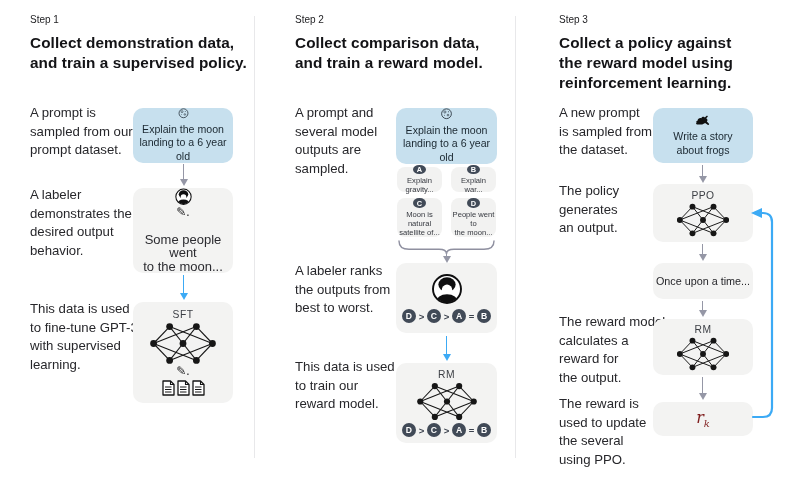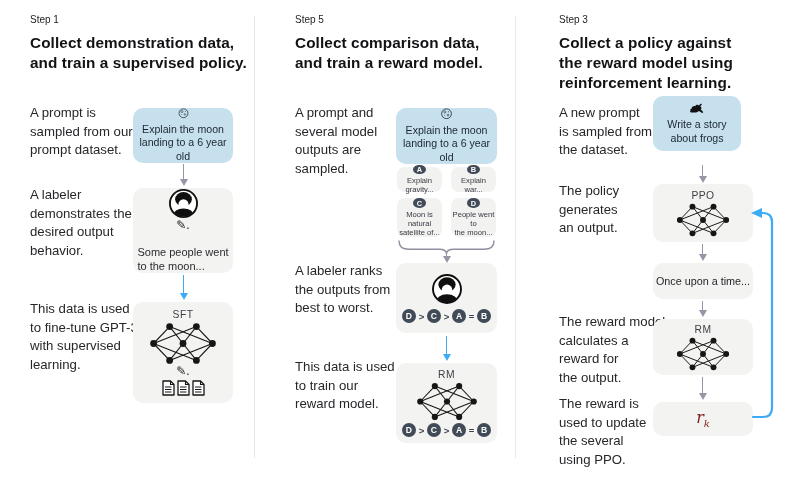--- a/index.html
+++ b/index.html
@@ -14,21 +14,21 @@
   .p     { position:absolute; font-size:13.2px; line-height:18.5px; color:#27272b;
            white-space:pre-line; }
   .box   { position:absolute; border-radius:10px; display:flex; flex-direction:column;
            align-items:center; justify-content:center; }
   .blue  { background:#c7e0ee; }
   .gray  { background:#f3f3f2; }
   .bb-text { font-size:10.6px; line-height:13.5px; color:#1a2730; text-align:center;
              white-space:pre-line; margin-top:4px; }
   .mlabel { font-size:10.3px; letter-spacing:0.5px; color:#3c3f45; }
   .pencil { font-size:12px; color:#17171a; line-height:13px; }
-  .small-out { font-size:11px; line-height:13.5px; color:#2b2b30; text-align:left;
+  .small-out { font-size:13px; line-height:13.5px; color:#2b2b30; text-align:center;
                white-space:pre-line; margin-top:14px; }
   .once-text { font-size:10.8px; color:#26262a; }
   .arrow { position:absolute; display:flex; flex-direction:column; align-items:center; width:9px; }
   .arrow .stem { width:1.5px; flex:1; }
   .arrow .head { width:0; height:0; border-left:4.5px solid transparent;
                  border-right:4.5px solid transparent; border-top:7px solid; }
   .agray .stem { background:#9597a6; } .agray .head { border-top-color:#9597a6; }
   .ablue .stem { background:#3caaf5; } .ablue .head { border-top-color:#3caaf5; }
   .rank { display:flex; align-items:center; gap:2.5px; justify-content:center; }
   .rank .c { width:14.5px; height:14.5px; border-radius:50%; background:#414a57; color:#fff;
@@ -159,21 +159,21 @@
             <path d="M8.5,1 V4.5 H12" fill="none" stroke="#161616" stroke-width="1.1"></path>
             <line x1="3" y1="7" x2="9.5" y2="7" stroke="#161616"></line>
             <line x1="3" y1="9.5" x2="9.5" y2="9.5" stroke="#161616"></line>
             <line x1="3" y1="12" x2="9.5" y2="12" stroke="#161616"></line>
           </svg>
       </div>
     </div>
   </div>
 
   <div>
-    <div class="step" style="left:295px; top:14px">Step 5</div>
+    <div class="step" style="left:295px; top:14px">Step 2</div>
     <div class="h" style="left:295px; top:33px">Collect comparison data,
 and train a reward model.</div>
     <div class="p" style="left:295px; top:104px">A prompt and
 several model
 outputs are
 sampled.</div>
     <div class="p" style="left:295px; top:262px">A labeler ranks
 the outputs from
 best to worst.</div>
     <div class="p" style="left:295px; top:358px">This data is used
@@ -296,21 +296,21 @@
 an output.</div>
     <div class="p" style="left:559px; top:313px">The reward model
 calculates a
 reward for
 the output.</div>
     <div class="p" style="left:559px; top:395px">The reward is
 used to update
 the several
 using PPO.</div>
 
-    <div class="box blue" style="left:653px; top:96px; width:88px; height:55px">
+    <div class="box blue" style="left:653px; top:108px; width:100px; height:55px">
       <svg viewBox="0 0 20 14" width="17" height="12">
         <path fill="#111" d="M2.6,12.2 C1.2,12.2 0.8,10.6 1.9,9.9 C1.1,9.2 1.6,7.6 3,7.8 C3.2,5.6 5.4,4.2 7.4,4.9 C8.2,3.1 10.6,2.8 11.6,4 L13.4,2.2 C14.4,1.3 15.6,2.5 14.7,3.5 L13.2,5 C14.8,5.9 15.2,7.8 13.9,8.9 L16.2,11.1 C17.2,12.1 16,13.4 14.9,12.6 L11.9,10.6 L8.5,12.2 Z"></path>
       </svg>
       <div class="bb-text">Write a story
 about frogs</div>
     </div>
 
     <div class="arrow agray" style="left:698px; top:165px; height:18px">
         <div class="stem"></div>
         <div class="head"></div>

